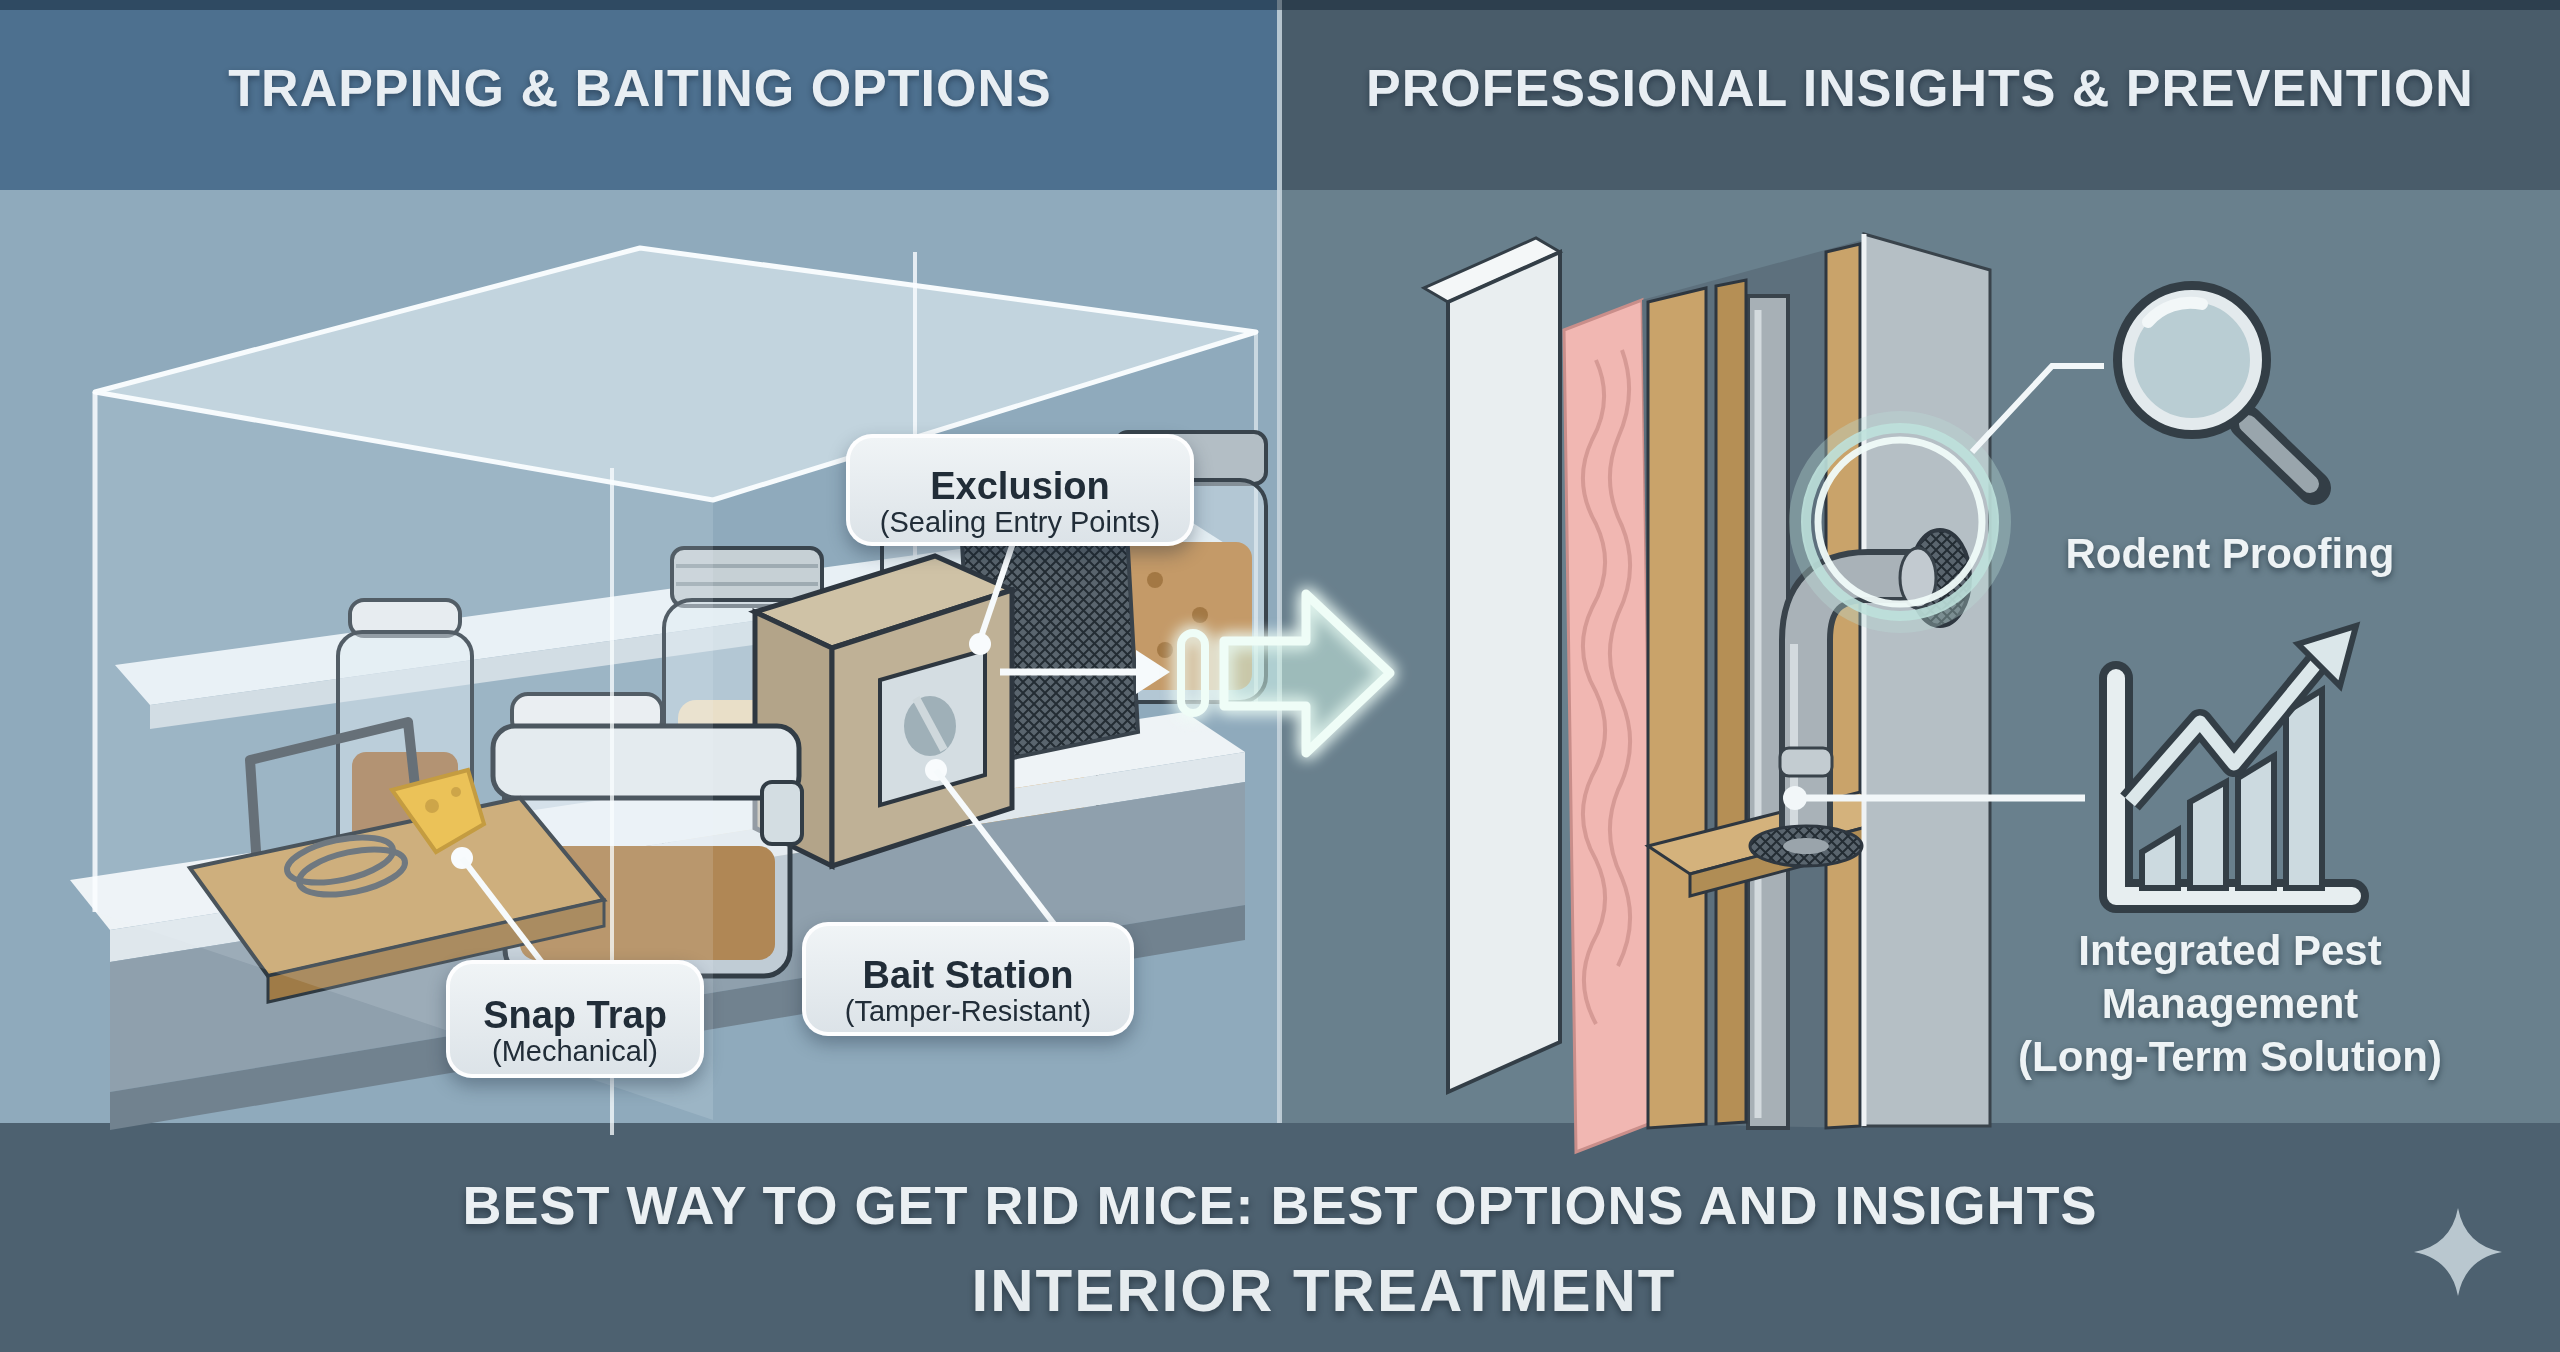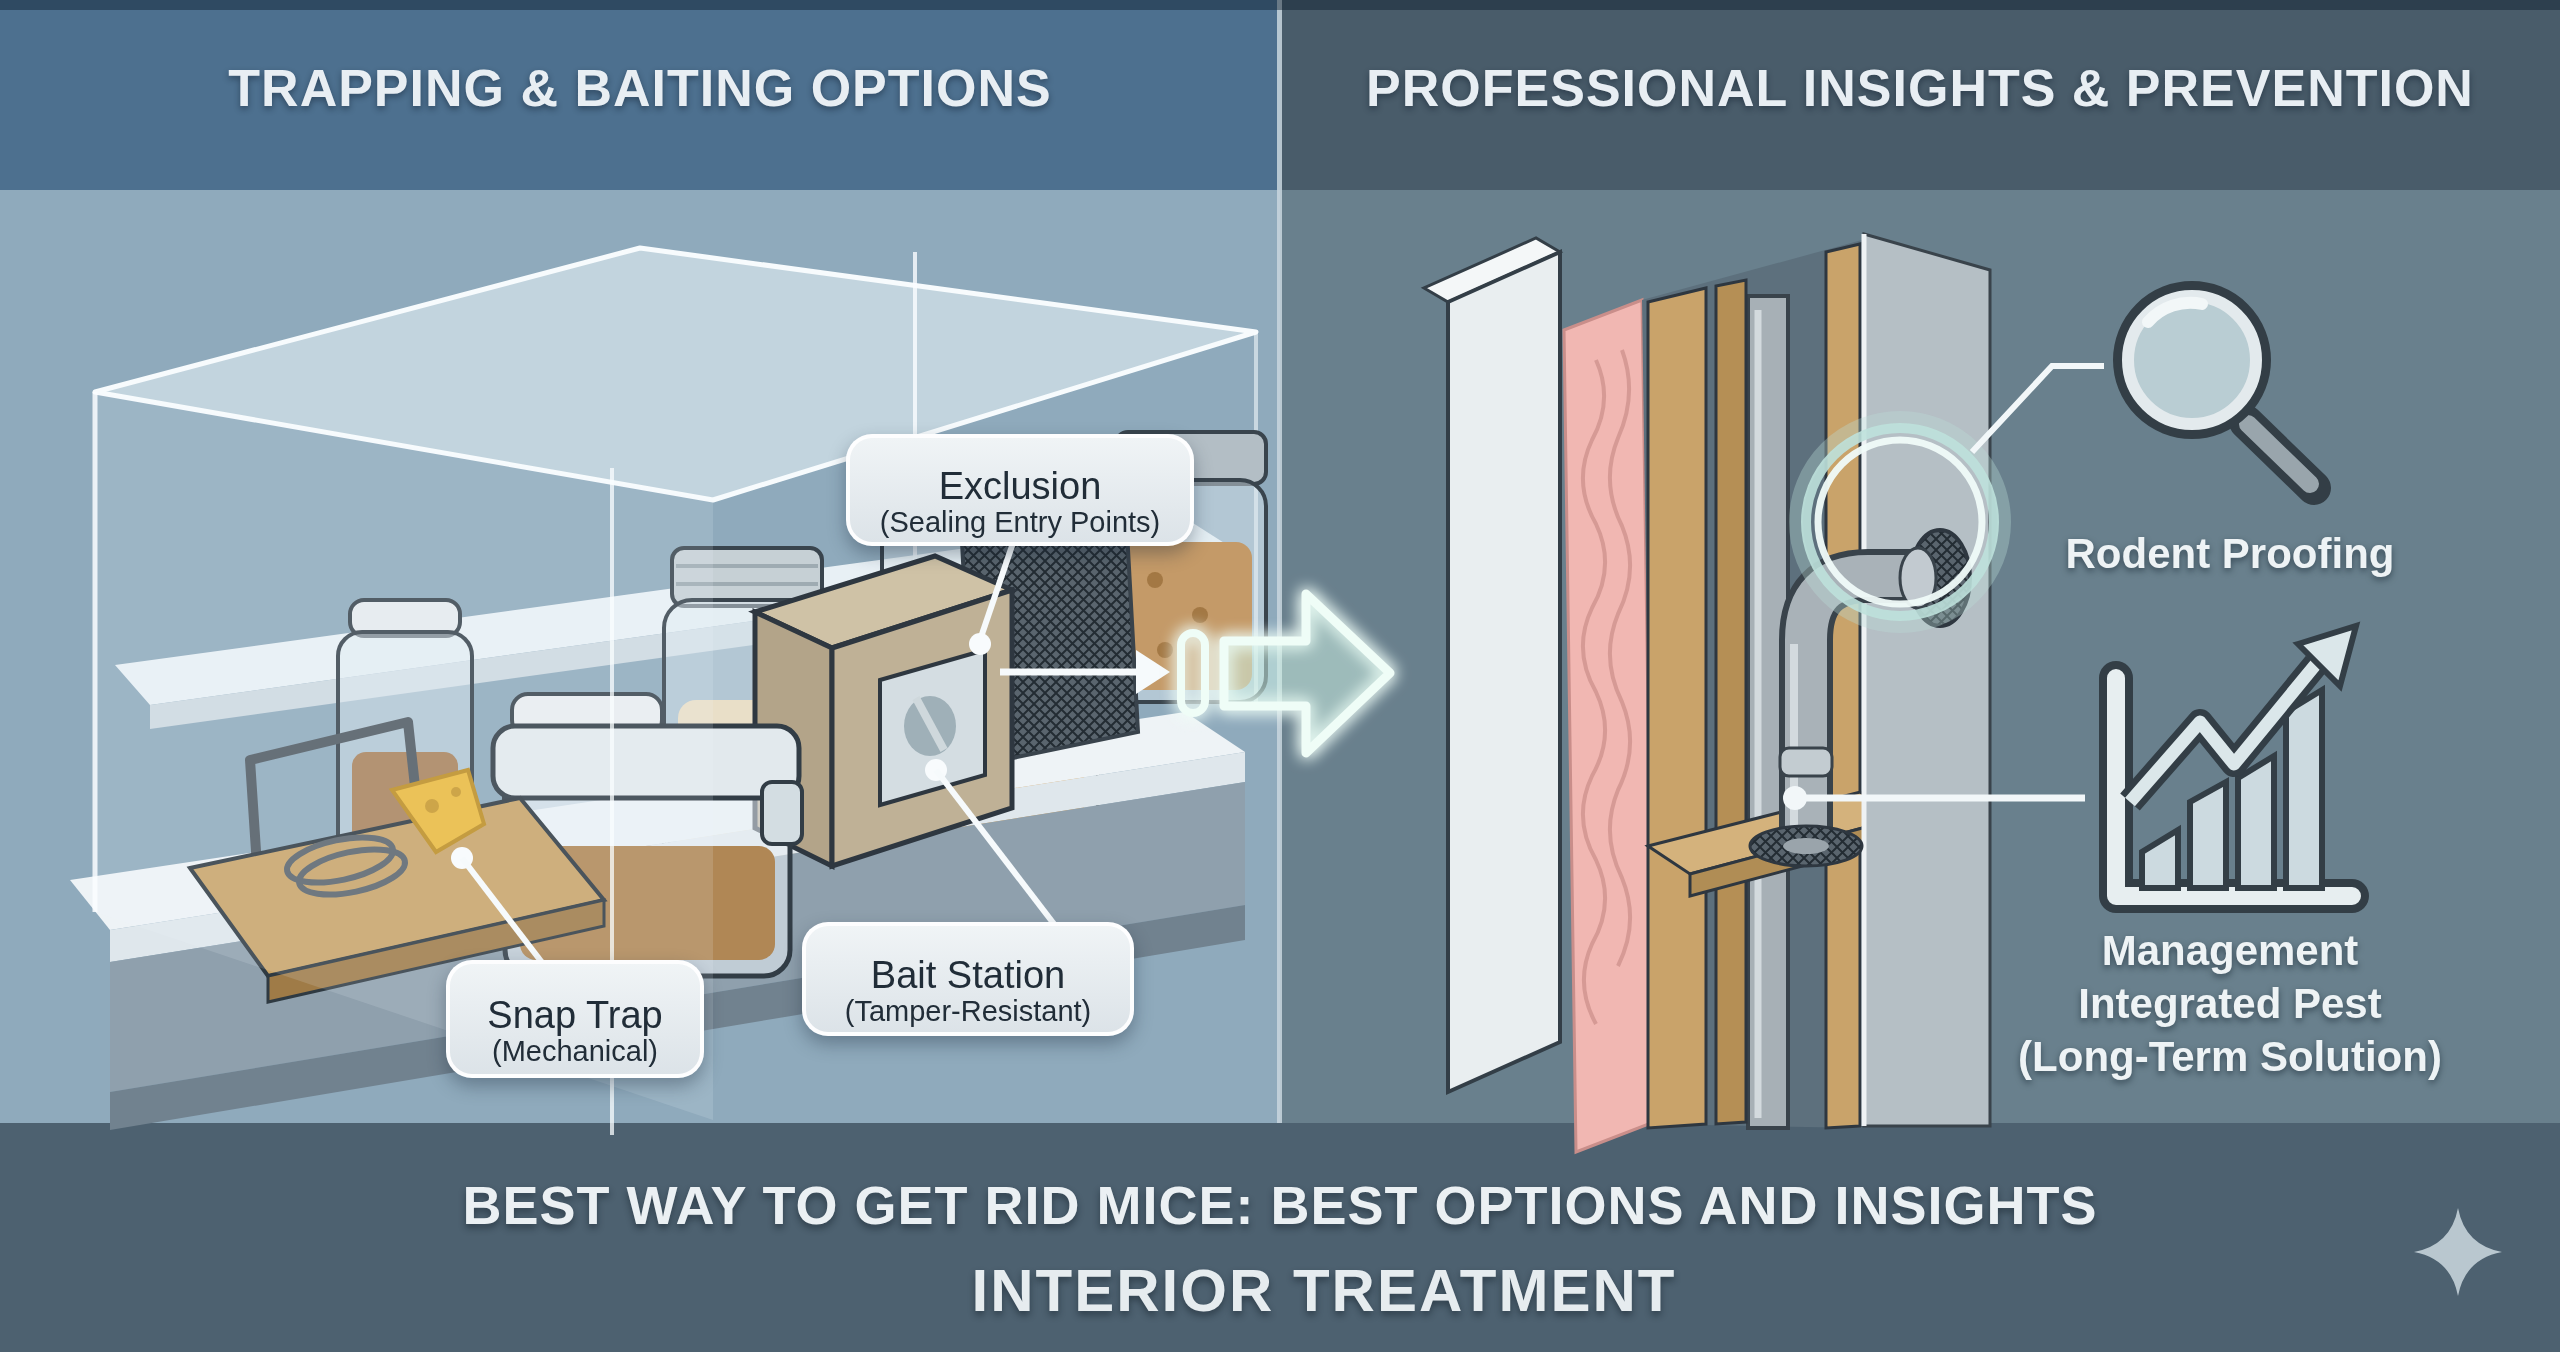--- a/index.html
+++ b/index.html
@@ -25,21 +25,21 @@
   #hdr-left-text{left:0;}
   #hdr-right-text{left:1280px;}
 
   .callout{
     position:absolute;display:flex;flex-direction:column;align-items:center;justify-content:center;
     background:linear-gradient(180deg,#f0f4f6,#dce3e8);
     border:4px solid rgba(255,255,255,.92);border-radius:26px;
     box-shadow:0 8px 18px rgba(22,38,54,.35);
     color:var(--callout-text,#212d38);text-align:center;line-height:1.08;
   }
-  .callout .t{font-size:38px;font-weight:400;margin-top:24px;}
+  .callout .t{font-size:38px;font-weight:700;margin-top:24px;}
   .callout .s{font-size:29px;font-weight:400;}
   #callout-exclusion{left:846px;top:434px;width:340px;height:104px;}
   #callout-snap-trap{left:446px;top:960px;width:250px;height:110px;}
   #callout-bait-station{left:802px;top:922px;width:324px;height:106px;}
 
   .wlabel{
     position:absolute;text-align:center;color:var(--label-text,#eef3f5);
     font-weight:600;text-shadow:0 3px 6px rgba(8,22,34,.5);
   }
   #label-rodent{left:2030px;top:530px;width:400px;font-size:42px;}
@@ -269,20 +269,20 @@
     <div class="t">Snap Trap</div>
     <div class="s">(Mechanical)</div>
   </div>
   <div class="callout" id="callout-bait-station">
     <div class="t">Bait Station</div>
     <div class="s">(Tamper-Resistant)</div>
   </div>
 
   <div class="wlabel" id="label-rodent">Rodent Proofing</div>
   <div class="wlabel" id="label-ipm">
+    <span>Integrated Pest</span>
     <span>Management</span>
-    <span>Integrated Pest</span>
     <span>(Long-Term Solution)</span>
   </div>
 
   <div class="footer-title">BEST WAY TO GET RID MICE: BEST OPTIONS AND INSIGHTS</div>
   <div class="footer-subtitle">INTERIOR TREATMENT</div>
 </div>
 
 </body></html>

